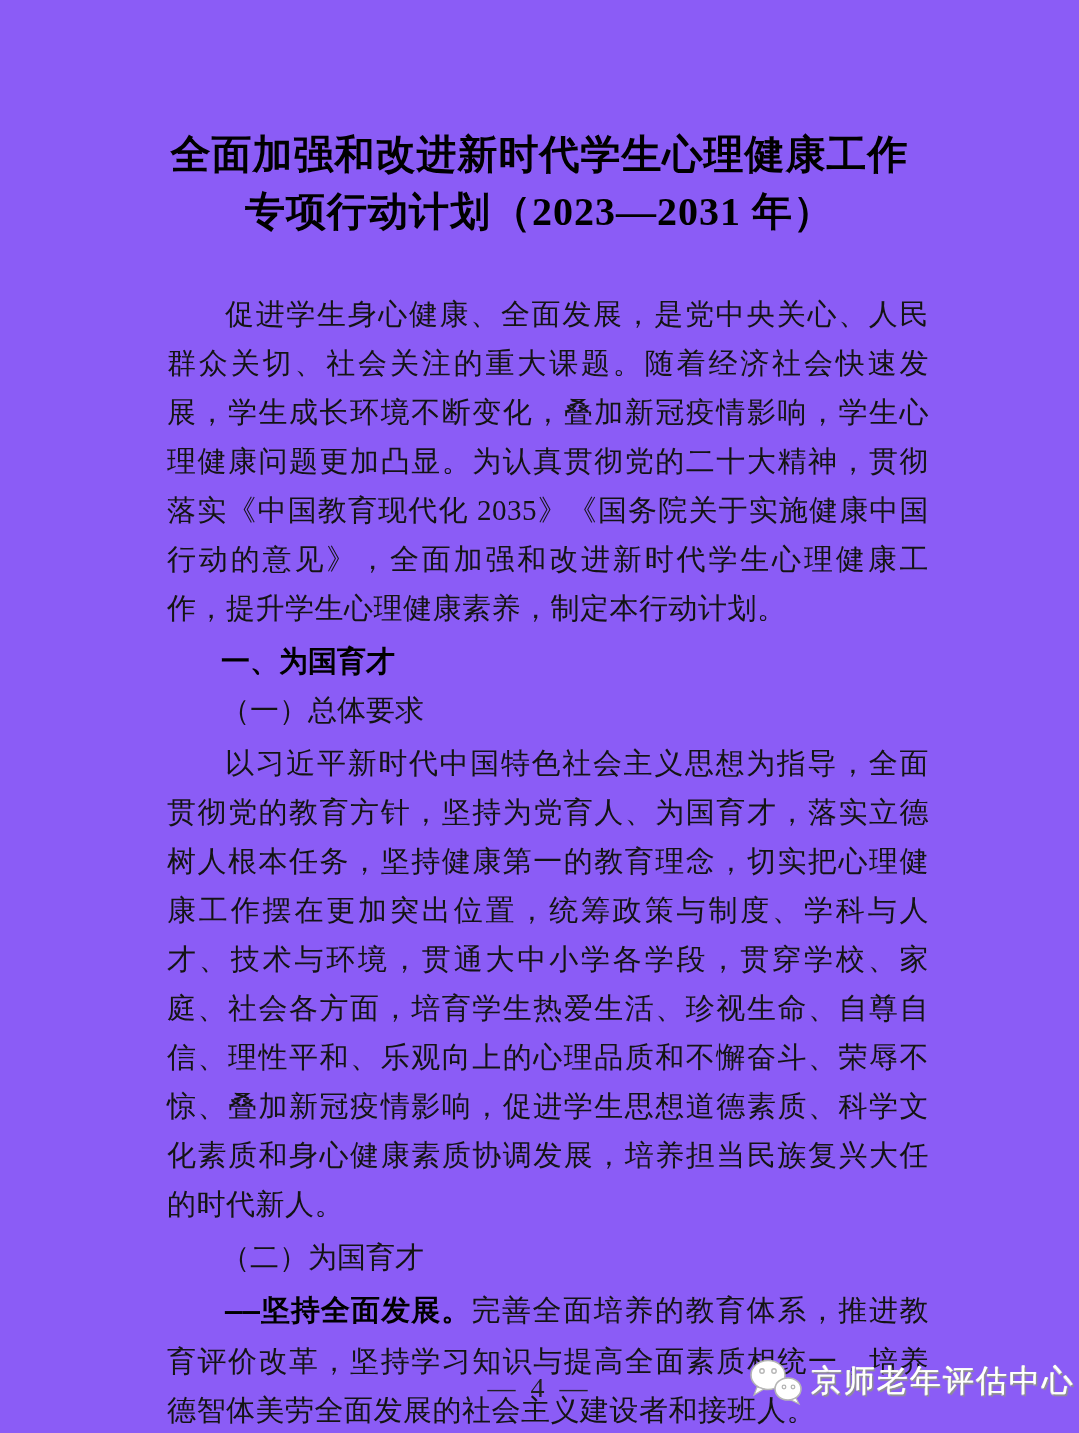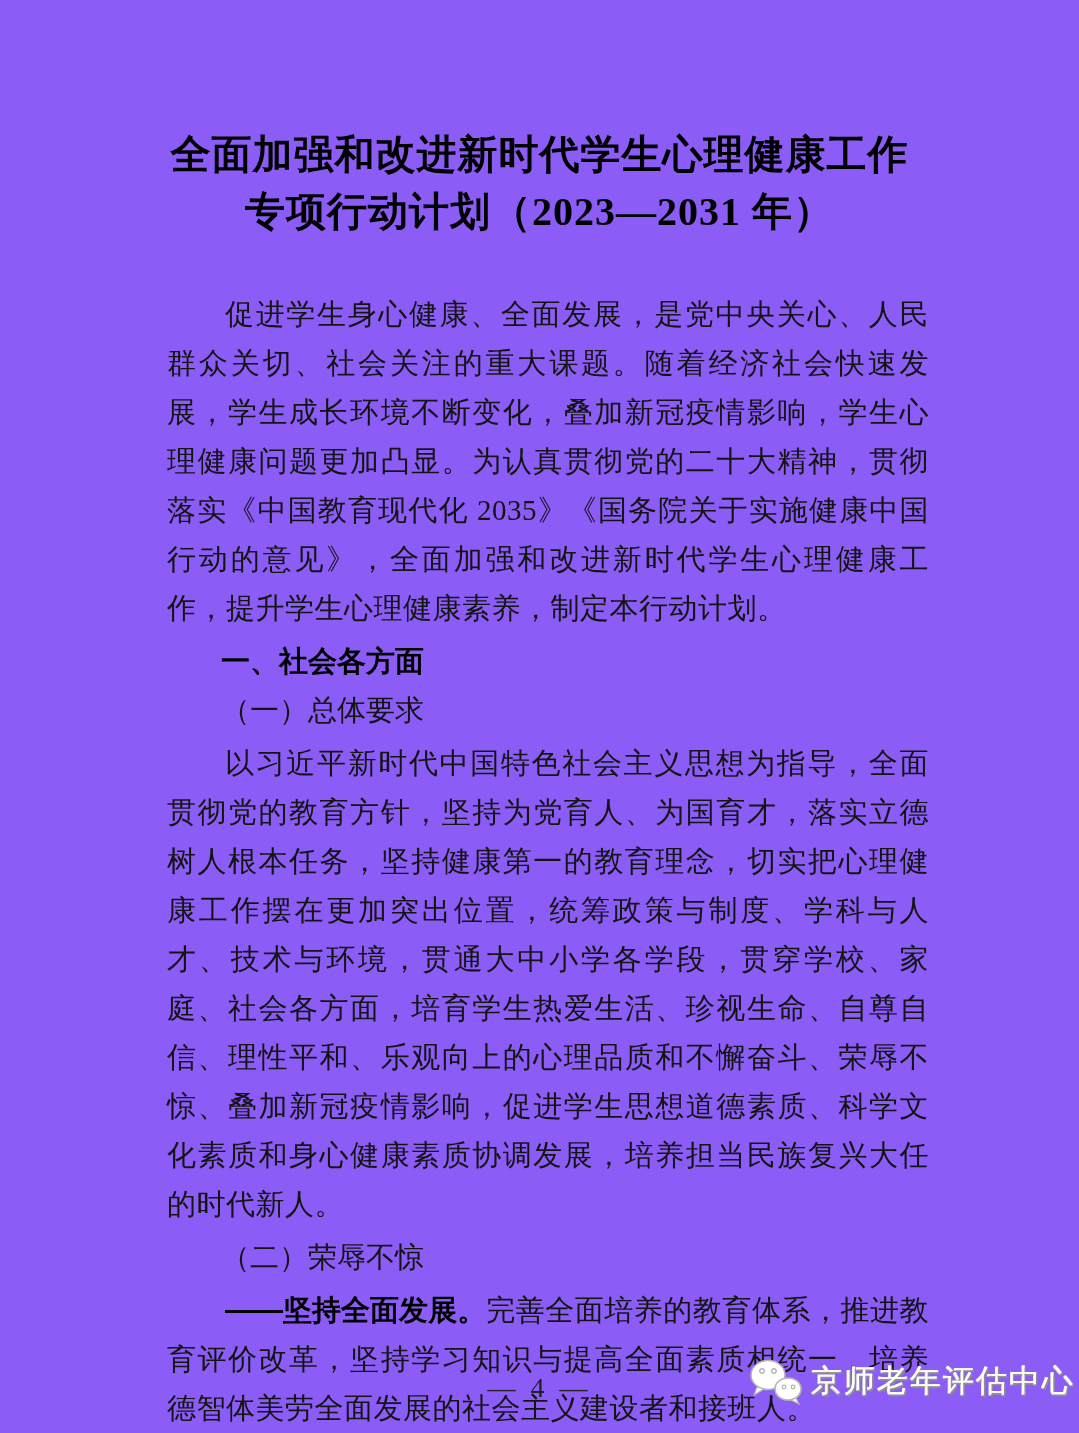--- a/index.html
+++ b/index.html
@@ -53,21 +53,21 @@
     font-size: 29px;
     line-height: 49px;
     font-weight: normal;
     text-indent: 2em;
     color: #141414;
     font-family: "Liberation Serif", serif;
   }
   .para-lead {
     font-weight: bold;
     color: #000000;
-    font-family: Liberation Sans, sans-serif;
+    font-family: Liberation Mono, monospace;
     letter-spacing: 0;
   }
   .page-number {
     position: absolute;
     left: 0;
     top: 1372px;
     width: 100%;
     text-align: center;
     font-size: 28px;
     letter-spacing: 4px;
@@ -105,27 +105,27 @@
 
   <div class="doc-title">
     <div>全面加强和改进新时代学生心理健康工作</div>
     <div>专项行动计划（2023—2031 年）</div>
   </div>
 
   <div class="doc-body">
 
     <p>促进学生身心健康、全面发展，是党中央关心、人民群众关切、社会关注的重大课题。随着经济社会快速发展，学生成长环境不断变化，叠加新冠疫情影响，学生心理健康问题更加凸显。为认真贯彻党的二十大精神，贯彻落实《中国教育现代化 2035》《国务院关于实施健康中国行动的意见》，全面加强和改进新时代学生心理健康工作，提升学生心理健康素养，制定本行动计划。</p>
 
-    <h2 class="heading-l1">一、社会各方面</h2>
+    <h2 class="heading-l1">一、为国育才</h2>
 
     <h3 class="heading-l2">（一）总体要求</h3>
 
     <p>以习近平新时代中国特色社会主义思想为指导，全面贯彻党的教育方针，坚持为党育人、为国育才，落实立德树人根本任务，坚持健康第一的教育理念，切实把心理健康工作摆在更加突出位置，统筹政策与制度、学科与人才、技术与环境，贯通大中小学各学段，贯穿学校、家庭、社会各方面，培育学生热爱生活、珍视生命、自尊自信、理性平和、乐观向上的心理品质和不懈奋斗、荣辱不惊、叠加新冠疫情影响，促进学生思想道德素质、科学文化素质和身心健康素质协调发展，培养担当民族复兴大任的时代新人。</p>
 
-    <h3 class="heading-l2">（二）荣辱不惊</h3>
+    <h3 class="heading-l2">（二）为国育才</h3>
 
     <p><span class="para-lead">——坚持全面发展。</span><span>完善全面培养的教育体系，推进教育评价改革，坚持学习知识与提高全面素质相统一，培养德智体美劳全面发展的社会主义建设者和接班人。</span></p>
 
   </div>
 
   <div class="page-number">— 4 —</div>
 
   <div class="watermark">
     <span>
       <svg class="wechat-icon-svg" width="56" height="50" viewBox="0 0 56 50">

